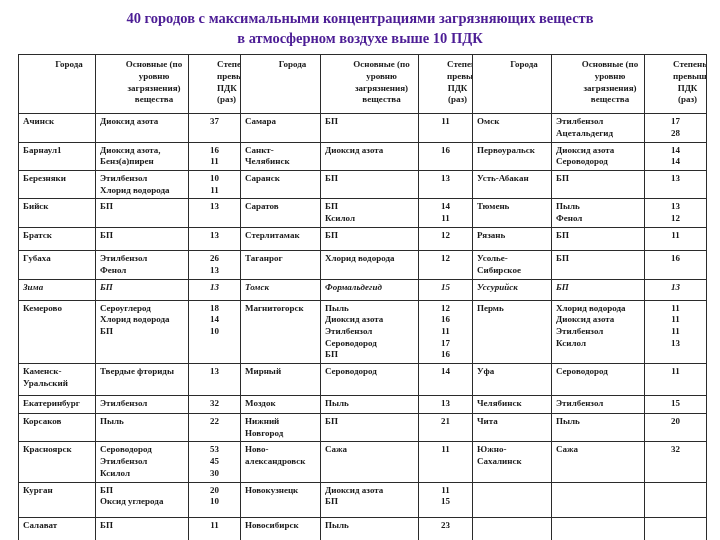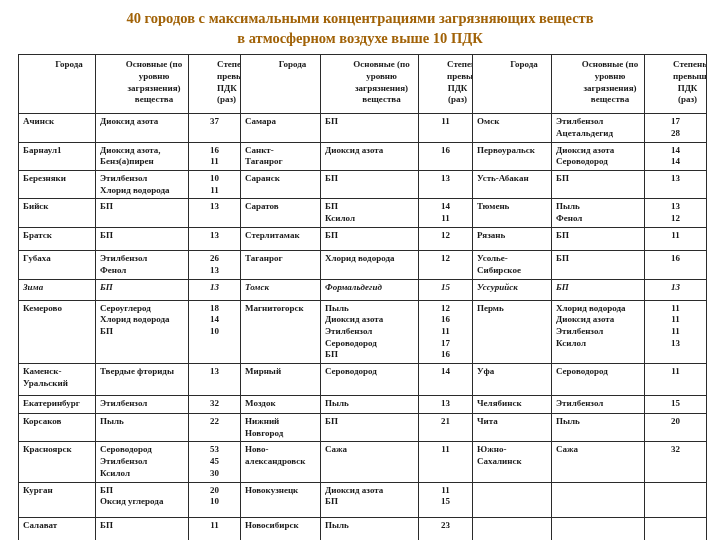--- a/index.html
+++ b/index.html
@@ -15,21 +15,21 @@
     font-family: "Liberation Serif", "DejaVu Serif", serif;
     color: #1a1a1a;
     overflow: hidden;
   }
   .title {
     padding-top: 9px;
     text-align: center;
     font-size: 14.5px;
     font-weight: bold;
     line-height: 1.35;
-    color: #a16207;
+    color: #4c1d95;
   }
   table.main {
     border-collapse: collapse;
     margin-left: 18px;
     margin-top: 6px;
     table-layout: fixed;
     width: 688px;
   }
   table.main th, table.main td {
     border: 1px solid #2b2b2b;
@@ -117,21 +117,21 @@
           <td class="c-deg">17
 28</td>
         </tr>
         <tr style="height: 28px;">
           <td class="c-city">Барнаул1</td>
           <td class="c-sub">Диоксид азота,
 Бенз(а)пирен</td>
           <td class="c-deg">16
 11</td>
           <td class="c-city">Санкт-
-Таганрог</td>
+Челябинск</td>
           <td class="c-sub">Диоксид азота</td>
           <td class="c-deg">16</td>
           <td class="c-city">Первоуральск</td>
           <td class="c-sub">Диоксид азота
 Сероводород</td>
           <td class="c-deg">14
 14</td>
         </tr>
         <tr style="height: 28px;">
           <td class="c-city">Березняки</td>

